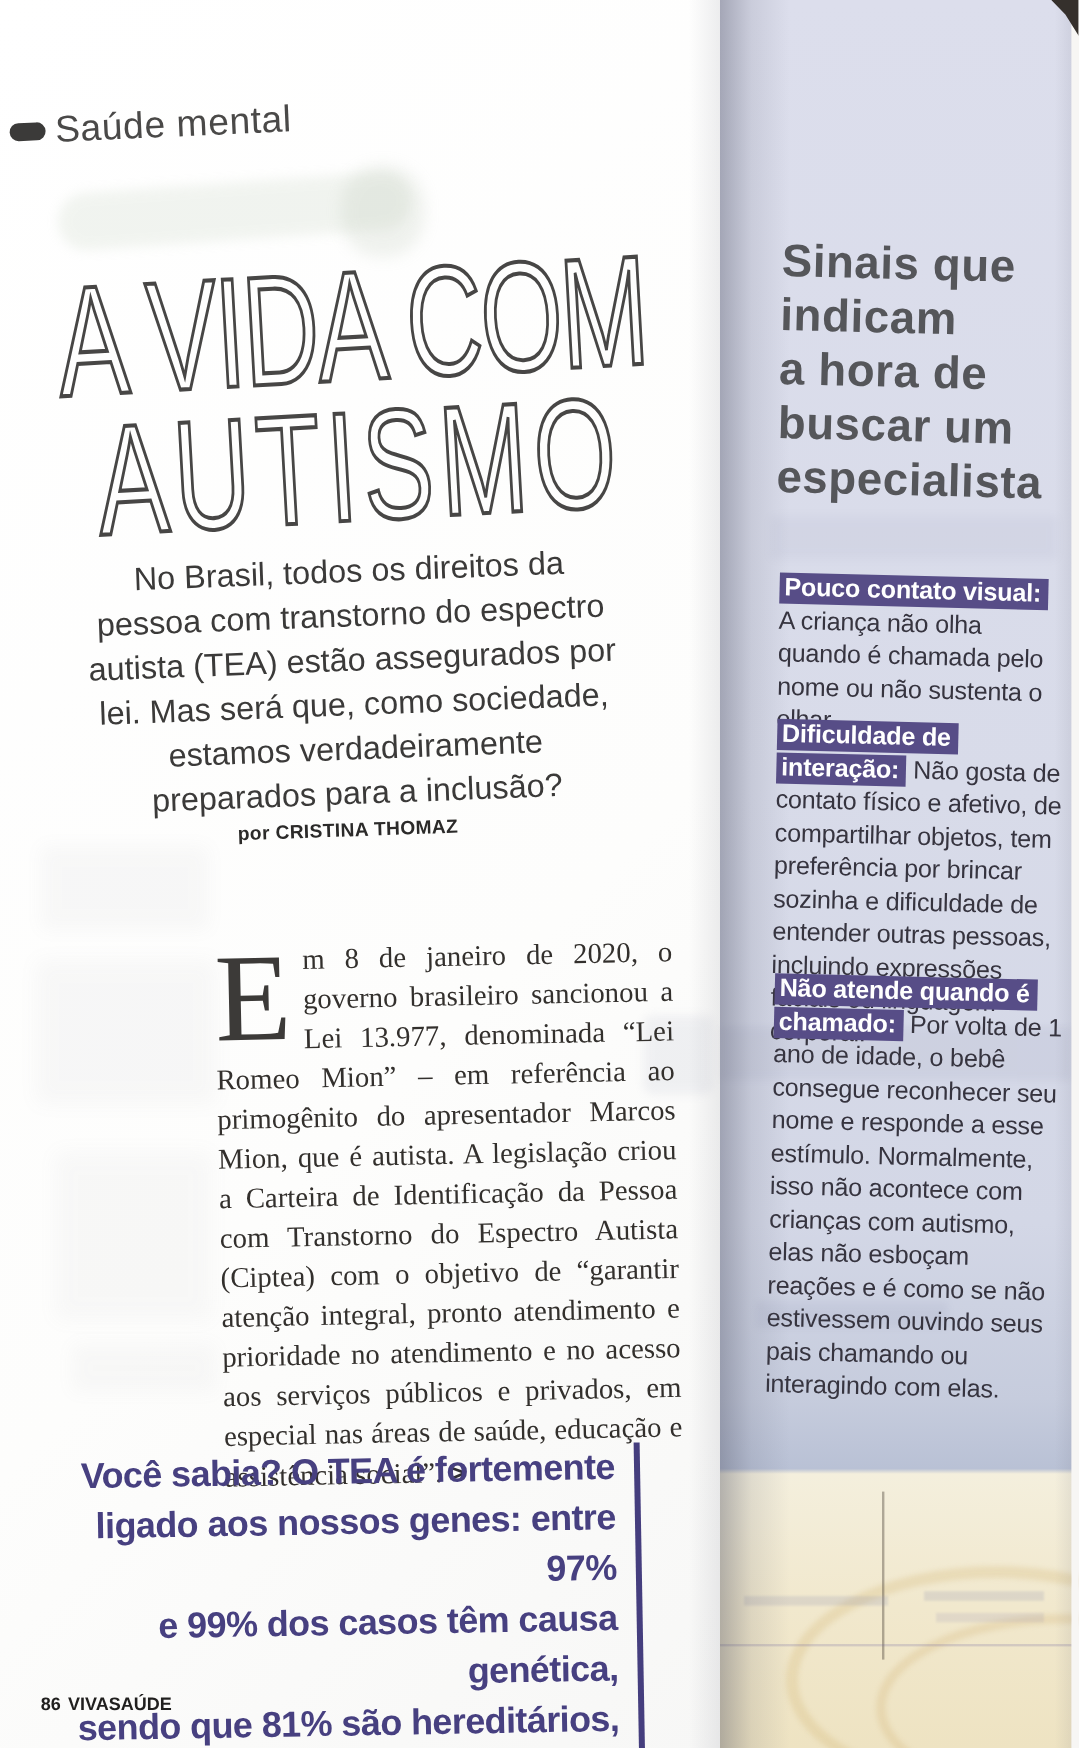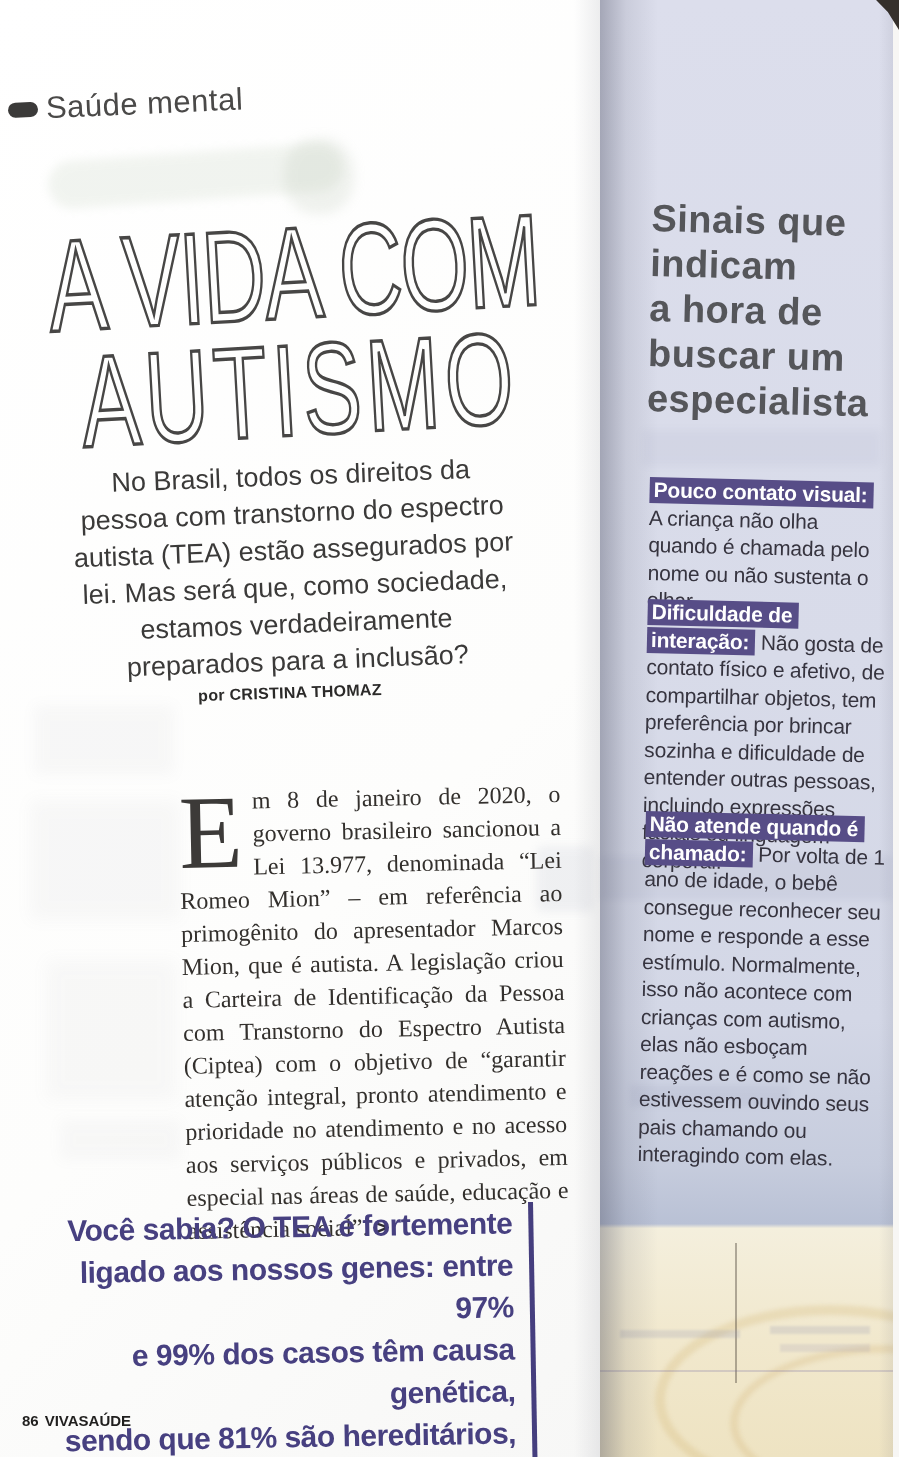--- a/index.html
+++ b/index.html
@@ -55,21 +55,21 @@
   }
   .cont-marker{font-family:"Liberation Sans",sans-serif;font-weight:bold;color:#2f2d33;font-size:22px;}
   .pullquote{
     position:absolute;left:40px;top:1202px;width:472px;
     padding-right:16px;border-right:5px solid #453e7e;
     text-align:right;font-size:30px;line-height:42px;font-weight:bold;
     color:#474080;letter-spacing:-.5px;white-space:pre-line;
     transform:rotate(-1deg);transform-origin:right top;
   }
   .footer{
-    position:absolute;left:22px;top:1412px;display:flex;gap:6px;align-items:baseline;
+    position:absolute;left:34px;top:1412px;display:flex;gap:6px;align-items:baseline;
     font-size:15px;font-weight:bold;color:#201f1e;
   }
   
   .ghost{position:absolute;pointer-events:none;}
   .g-pill{left:48px;top:152px;width:295px;height:48px;border-radius:24px;
     background:#c3d0bd;opacity:.22;filter:blur(5px);transform:rotate(-4deg);}
   .g-figure{left:284px;top:138px;width:70px;height:76px;border-radius:45%;
     background:#b4c0ae;opacity:.2;filter:blur(6px);}
   .g-col1{left:34px;top:705px;width:140px;height:70px;background:#8a8a90;opacity:.05;filter:blur(7px);}
   .g-col2{left:30px;top:800px;width:150px;height:120px;background:#8a8a90;opacity:.05;filter:blur(8px);}

